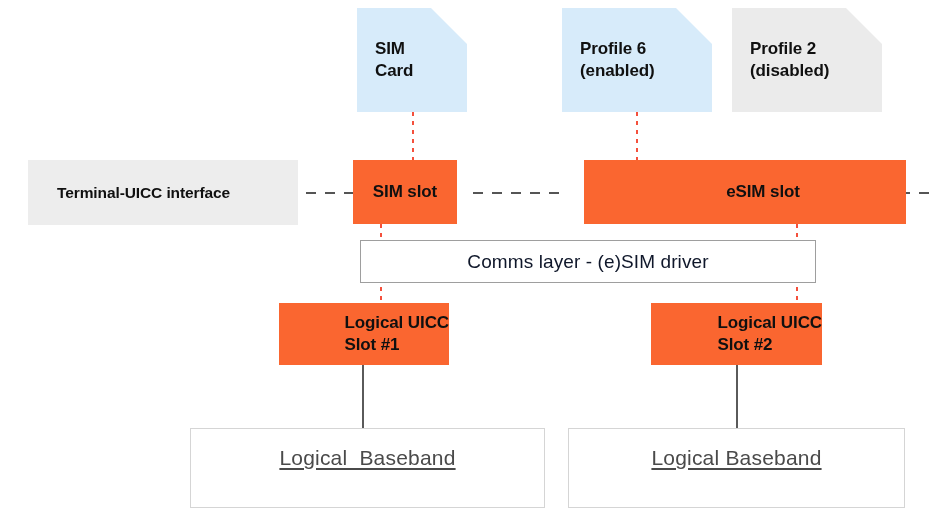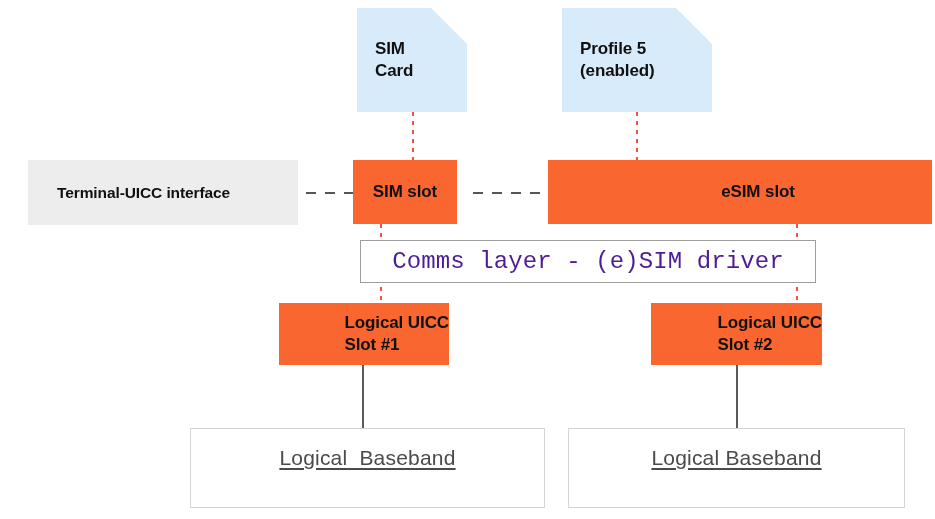--- a/index.html
+++ b/index.html
@@ -82,25 +82,24 @@
     letter-spacing: -0.1px;
   }
 
   
   .comms {
     background: #ffffff;
     border: 1.5px solid #9e9e9e;
     justify-content: center;
   }
   .comms .label {
-    font-size: 24px;
-    color: #4c1d95;
+    font-size: 19px;
+    color: #0f172a;
     font-weight: normal;
     letter-spacing: 0.1px;
-    font-family: Liberation Mono, monospace;
   }
 
   
   .baseband {
     background: #ffffff;
     border: 1px solid #d5d5d5;
     justify-content: center;
     align-items: flex-start;
     padding-top: 17px;
   }
@@ -139,41 +138,45 @@
 <body>
 
 <div id="diagram">
 
   <div class="node card card-blue" style="left:357px; top:8px; width:110px; height:104px;">
     <span class="label">SIM
 Card</span>
   </div>
 
   <div class="node card card-blue" style="left:562px; top:8px; width:150px; height:104px;">
-    <span class="label">Profile 5
+    <span class="label">Profile 6
 (enabled)</span>
   </div>
 
+  <div class="node card card-gray" style="left:732px; top:8px; width:150px; height:104px;">
+    <span class="label">Profile 2
+(disabled)</span>
+  </div>
 
   <div class="conn dot-v" style="left:412px; top:112px; height:48px;"></div>
   <div class="conn dot-v" style="left:636px; top:112px; height:48px;"></div>
 
   <div class="conn dash-h" style="left:268px; top:192px; width:92px;"></div>
   <div class="conn dash-h" style="left:473px; top:192px; width:88px;"></div>
   <div class="conn dash-h" style="left:881px; top:192px; width:54px;"></div>
 
   <div class="node interface-block" style="left:0px; top:160px; width:270px; height:65px;">
     <span class="label">Terminal-UICC interface</span>
   </div>
 
   <div class="node slot" style="left:353px; top:160px; width:104px; height:64px;">
     <span class="label">SIM slot</span>
   </div>
 
-  <div class="node slot" style="left:548px; top:160px; width:384px; height:64px;padding-left:36px;">
+  <div class="node slot" style="left:584px; top:160px; width:322px; height:64px;padding-left:36px;">
     <span class="label">eSIM slot</span>
   </div>
 
   <div class="conn dot-v" style="left:380px; top:224px; height:80px;"></div>
   <div class="conn dot-v" style="left:796px; top:224px; height:80px;"></div>
 
   <div class="node comms" style="left:360px; top:240px; width:456px; height:43px;">
     <span class="label">Comms layer - (e)SIM driver</span>
   </div>
 

